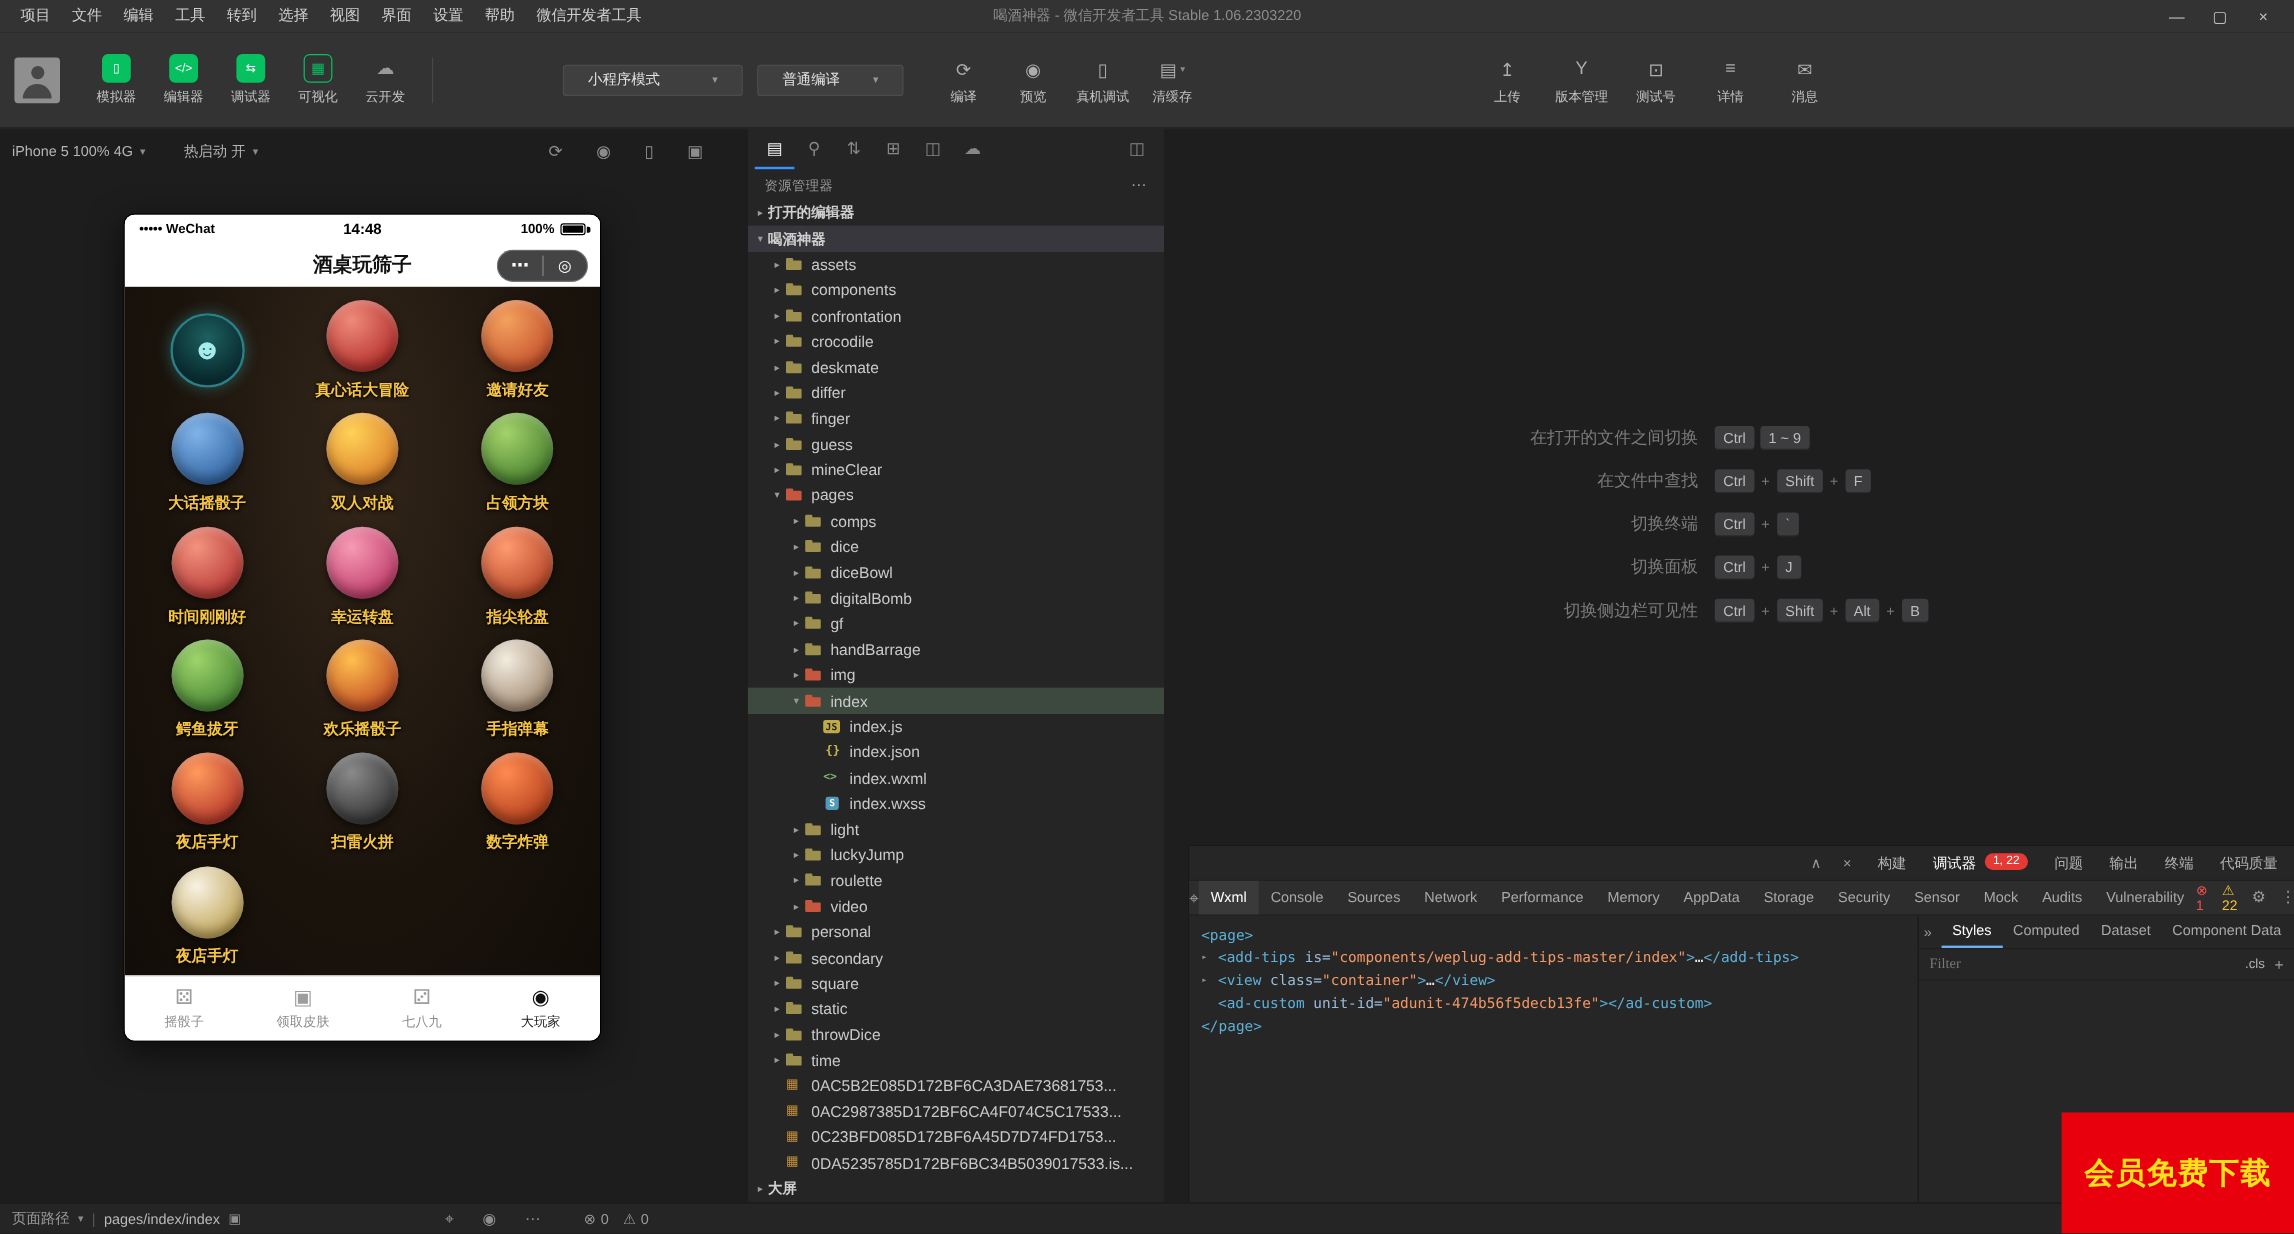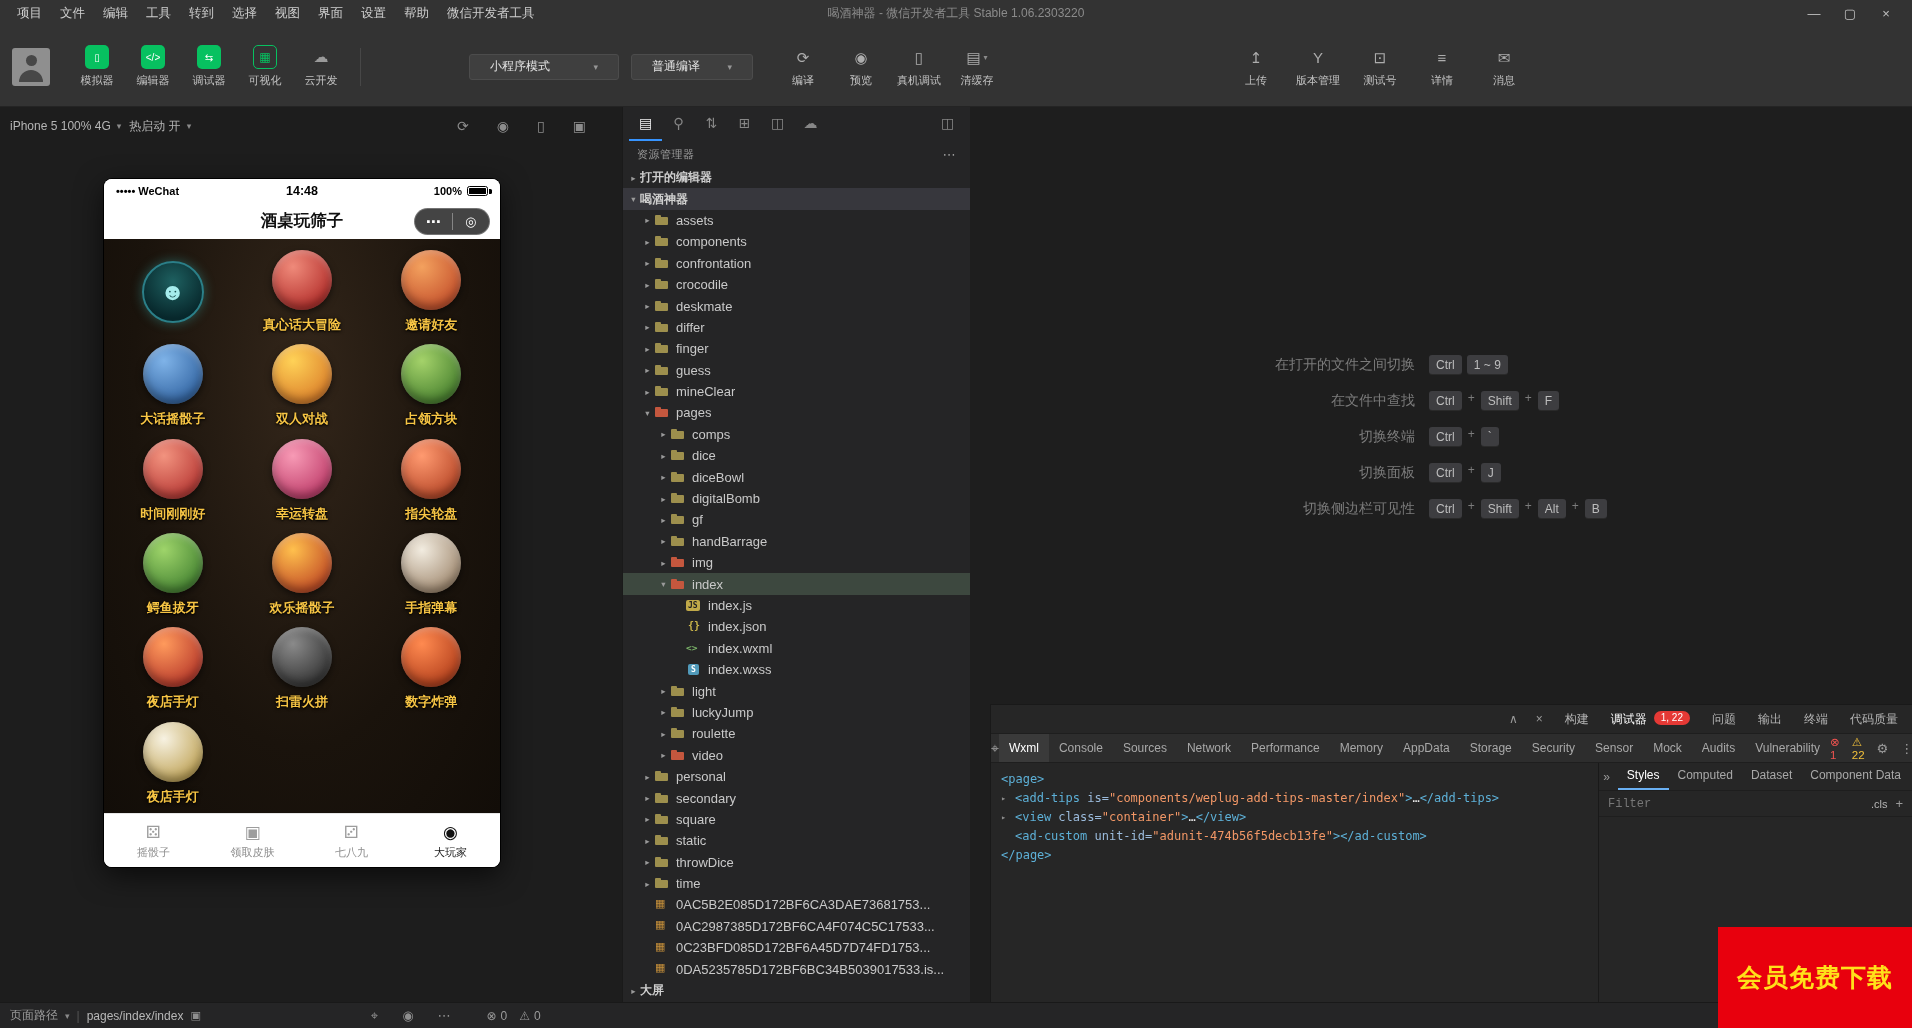--- a/index.html
+++ b/index.html
@@ -31,21 +31,21 @@
   .dd.w1{min-width:150px}.dd.w2{min-width:122px}
   .run-group{margin-left:10px}
   .run-btn{display:flex;flex-direction:column;align-items:center;gap:3px;width:56px}
   .run-ic{height:24px;display:flex;align-items:center;font-size:15px;color:#adadad;gap:3px}
   .run-ic .caret-sm{font-size:8px;color:#8a8a8a}
   .run-ic .caret-sm:empty{display:none}
   .run-lb{font-size:11px;color:#c2c2c2;white-space:nowrap}
   .right-group{margin-left:auto;margin-right:368px;gap:6px}
   
   .sim-panel{position:absolute;top:107px;left:0;width:622px;bottom:26px;background:#1d1d1d}
-  .sim-toolbar{height:38px;display:flex;align-items:center;padding:0 10px;font-size:12px;color:#b5b5b5;gap:8px}
+  .sim-toolbar{height:38px;display:flex;align-items:center;padding:0 10px;font-size:12px;color:#b5b5b5;gap:32px}
   .sim-dd{display:flex;align-items:center;gap:6px}
   .sim-dd .caret{font-size:9px;color:#8a8a8a}
   .sim-tb-icons{margin-left:auto;margin-right:26px;display:flex;gap:28px;color:#8c8c8c;font-size:14px}
   
   .phone{position:absolute;left:104px;top:72px;width:396px;height:688px;background:#fff;border-radius:8px;overflow:hidden;
          box-shadow:0 0 0 1px #000,0 8px 28px rgba(0,0,0,.65)}
   .p-status{height:24px;background:#fff;position:relative;display:flex;align-items:center;padding:0 12px;font-size:11px;color:#000;font-weight:bold}
   .p-time{position:absolute;left:0;right:0;text-align:center;font-size:12.5px}
   .p-batt{margin-left:auto;display:flex;align-items:center;gap:5px;z-index:1}
   .batt-ic{width:21px;height:10px;border:1.5px solid #000;border-radius:2.5px;position:relative;background:#000;background-clip:content-box;padding:1px}
@@ -89,21 +89,21 @@
   .ticon.folder-red::before,.ticon.folder-red::after{background:#c4573e}
   .ticon.js::before{content:"JS";position:absolute;left:0;top:2.5px;background:#c0a949;color:#222;font:700 8px "DejaVu Sans Mono",monospace;padding:1px 2px;border-radius:2px}
   .ticon.json::before{content:"{}";position:absolute;left:2px;top:1px;color:#cdb84b;font:700 10px "DejaVu Sans Mono",monospace}
   .ticon.wxml::before{content:"<>";position:absolute;left:0;top:1.5px;color:#7cb66a;font:700 9.5px "DejaVu Sans Mono",monospace}
   .ticon.wxss::before{content:"S";position:absolute;left:2px;top:2.5px;background:#519aba;color:#fff;font:700 8px "DejaVu Sans Mono",monospace;padding:1px 3px;border-radius:2px}
   .ticon.img::before{content:"▦";position:absolute;left:1px;top:0;color:#c58f3a;font-size:11px}
   
   .editor{position:absolute;top:107px;left:970px;right:0;bottom:26px;background:#1e1e1e}
   .shortcuts{margin:248px auto 0;width:max-content;display:grid;grid-template-columns:max-content max-content;column-gap:14px;row-gap:17px}
   .sc-label{color:#7b7b7b;font-size:14px;justify-self:end;align-self:center}
-  .sc-keys{display:flex;gap:5px}
+  .sc-keys{display:flex;align-items:center;gap:5px}
   .kbd{background:#3d3d40;border-radius:3px;padding:2.5px 7px;font-size:12px;color:#bdbdbd;box-shadow:0 1px 0 #2a2a2a}
   .plus{color:#7b7b7b;font-size:12px;padding:0 1px}
   
   .debug{position:absolute;left:990px;right:0;top:704px;bottom:26px;background:#262626;border-top:1px solid #191919;border-left:1px solid #191919;display:flex;flex-direction:column;z-index:4}
   .d-tabs{height:28px;display:flex;align-items:center;gap:22px;padding:0 14px;font-size:12px;color:#b3b3b3;flex:none}
   .d-tab{display:flex;align-items:flex-start;gap:7px}
   .d-tab.active{color:#fff}
   .d-badge{background:#e53935;color:#fff;font-size:10px;border-radius:9px;padding:1.5px 7px}
   .d-badge:empty{display:none}
   .d-right{margin-left:auto;display:flex;gap:18px;color:#9a9a9a;font-size:12px}
@@ -119,21 +119,21 @@
   .code{flex:1;padding:7px 10px;font-family:"DejaVu Sans Mono",monospace;font-size:12px;line-height:19px;overflow:hidden}
   .cline{display:flex;white-space:pre}
   .c-arrow{width:14px;flex:none;color:#8d8d8d;font-size:8.5px;line-height:19px}
   .tok.tag{color:#5db0d7}.tok.attr{color:#9bbbdc}.tok.val{color:#f29766}.tok.txt{color:#eaeaea}
   .styles-panel{width:314px;flex:none;border-left:1px solid #191919;background:#262626;display:flex;flex-direction:column}
   .s-tabs{height:28px;display:flex;align-items:center;font-size:12px;color:#a8a8a8;border-bottom:1px solid #1e1e1e;padding:0 2px;flex:none}
   .s-tab{padding:0 9px;line-height:25px;border-bottom:2px solid transparent;white-space:nowrap}
   .s-tab.active{color:#fff;border-bottom-color:#6ab0f3}
   .s-more{margin-left:auto;padding-right:8px;color:#9a9a9a}
   .s-filter{height:26px;display:flex;align-items:center;gap:8px;padding:0 9px;border-bottom:1px solid #1e1e1e;flex:none}
-  .s-filter input{flex:1;background:transparent;border:none;outline:none;color:#22c55e;font-size:12px;font-family:Liberation Mono, monospace}
+  .s-filter input{flex:1;background:transparent;border:none;outline:none;color:#22c55e;font-size:12px;font-family:Liberation Serif, serif}
   .s-filter input::placeholder{color:#777}
   .s-cls{color:#b5b5b5;font-size:11px}
   .s-plus{color:#9a9a9a;font-size:13px}
   .s-body{flex:1}
   
   .statusbar{position:absolute;left:0;right:0;bottom:0;height:26px;background:#252526;border-top:1px solid #191919;display:flex;align-items:center;font-size:12px;color:#9b9b9b;padding:0 10px;z-index:5}
   .sb-path{display:flex;align-items:center;gap:7px}
   .sb-caret{font-size:9px;color:#8a8a8a}
   .sb-pipe{color:#555}
   .sb-val{color:#b8b8b8}

